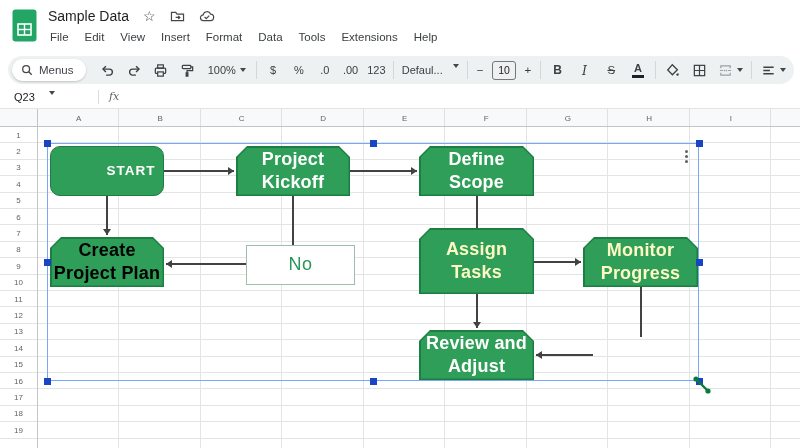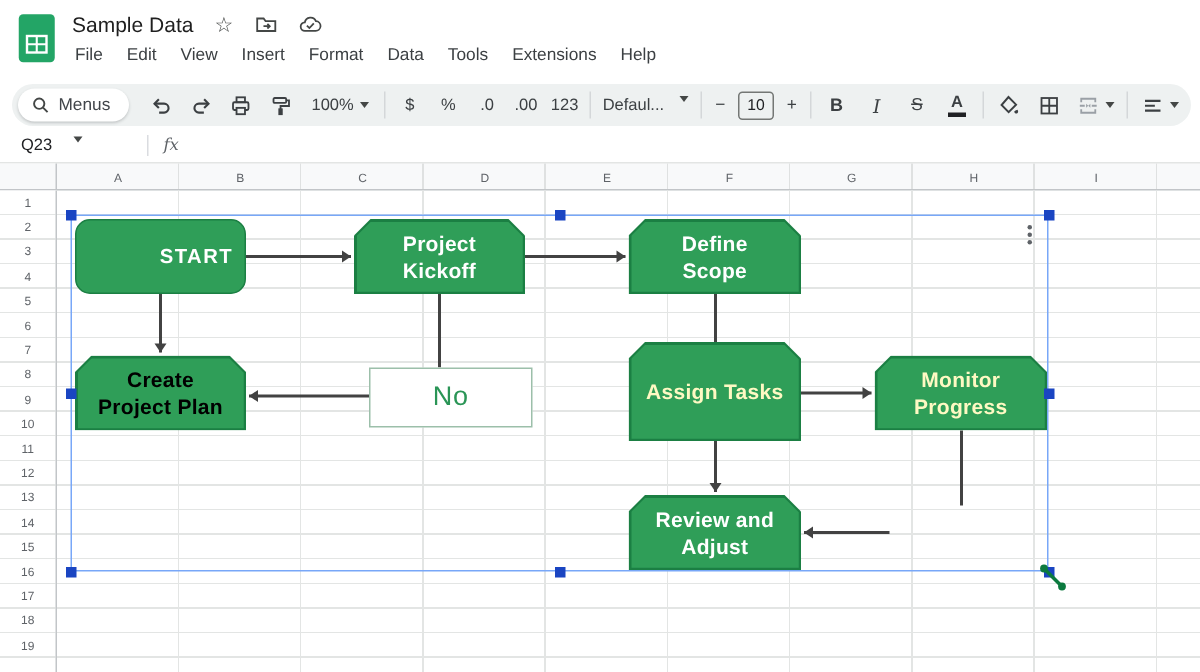--- a/index.html
+++ b/index.html
@@ -65,21 +65,21 @@
   #overlay *{pointer-events:auto;}
   .sel-rect{position:absolute;border:1.5px solid;box-sizing:border-box;z-index:1;}
   .conn{position:absolute;z-index:2;}
   .conn-arrow{position:absolute;width:0;height:0;z-index:2;}
   .node{position:absolute;z-index:3;box-sizing:border-box;}
   .node.bevel{clip-path:polygon(11px 0,calc(100% - 11px) 0,100% 11px,100% 100%,0 100%,0 11px);}
   .node.bevel .node-fill{position:absolute;inset:1.5px;
         clip-path:polygon(10px 0,calc(100% - 10px) 0,100% 10px,100% 100%,0 100%,0 10px);}
   .node.rounded{border-radius:10px;}
   .node-text{position:relative;z-index:1;height:100%;display:flex;flex-direction:column;
-             justify-content:center;align-items:center;font-weight:bold;font-size:14px;
+             justify-content:center;align-items:center;font-weight:bold;font-size:18px;
              line-height:1.3;letter-spacing:.2px;text-align:center;}
   .node.rounded .node-text{font-size:13.5px;letter-spacing:1px;}
   .node.white .node-text{font-weight:normal;font-size:18px;letter-spacing:.5px;}
   .handle{position:absolute;width:7px;height:7px;z-index:4;}
   #dots-menu{position:absolute;left:685px;top:150px;width:3px;height:3px;border-radius:50%;
              background:#5f6368;box-shadow:0 5px 0 #5f6368,0 10px 0 #5f6368;z-index:5;}
   #resize-glyph{position:absolute;left:691px;top:374px;z-index:5;}
   svg.ic{display:block;}
 </style>
 </head>

